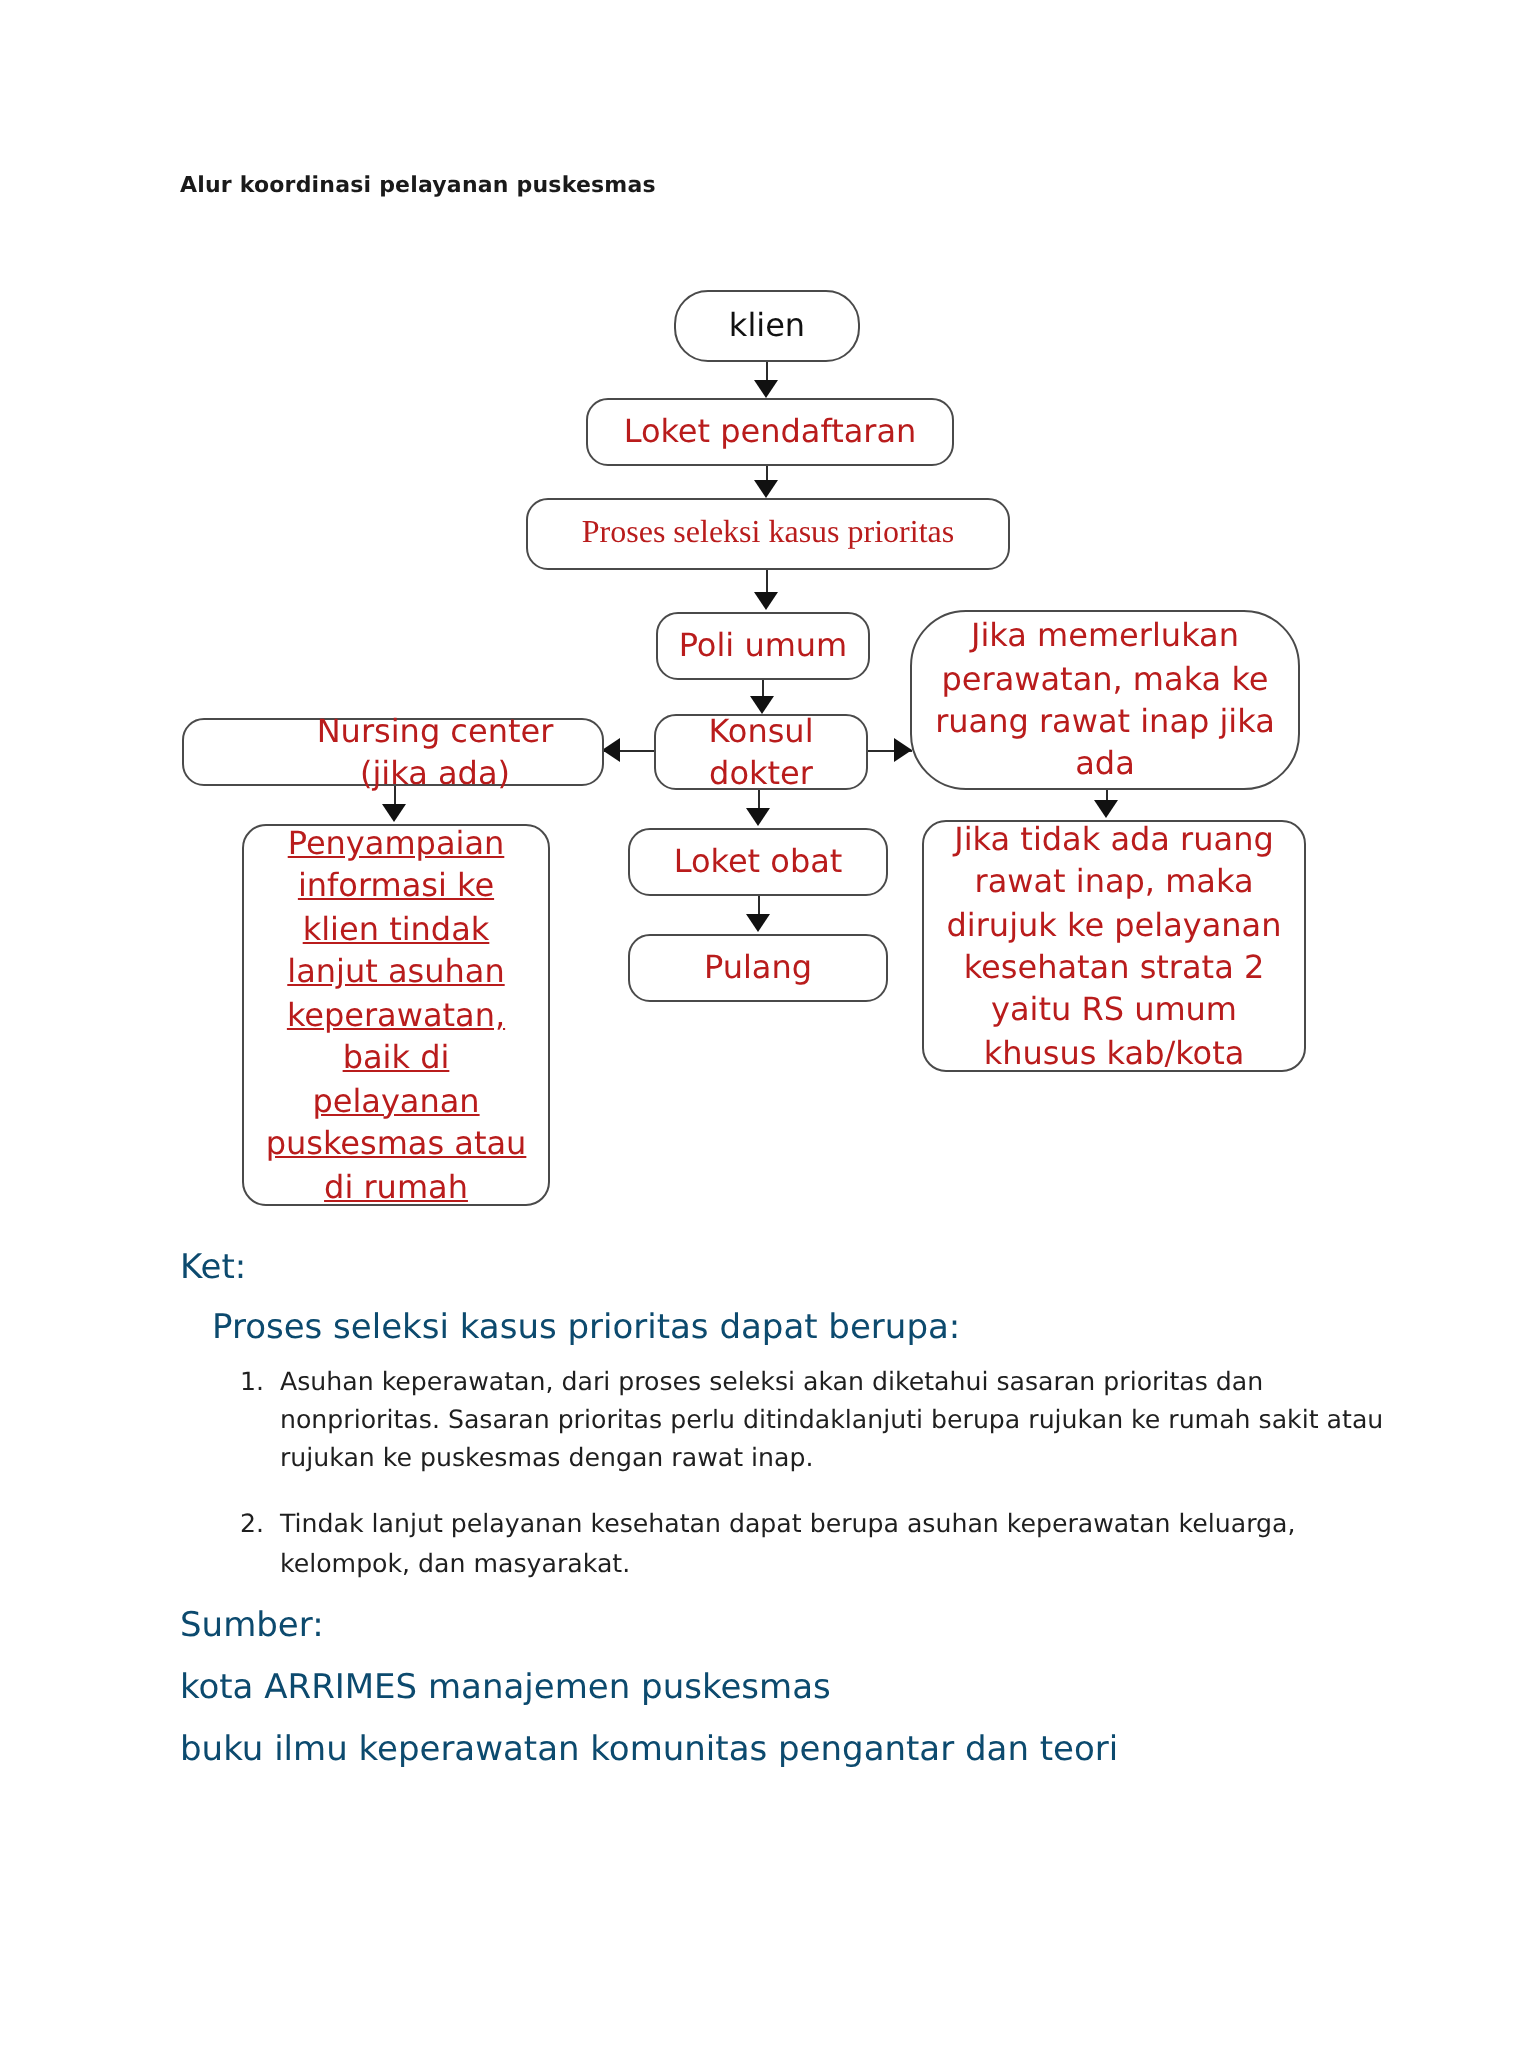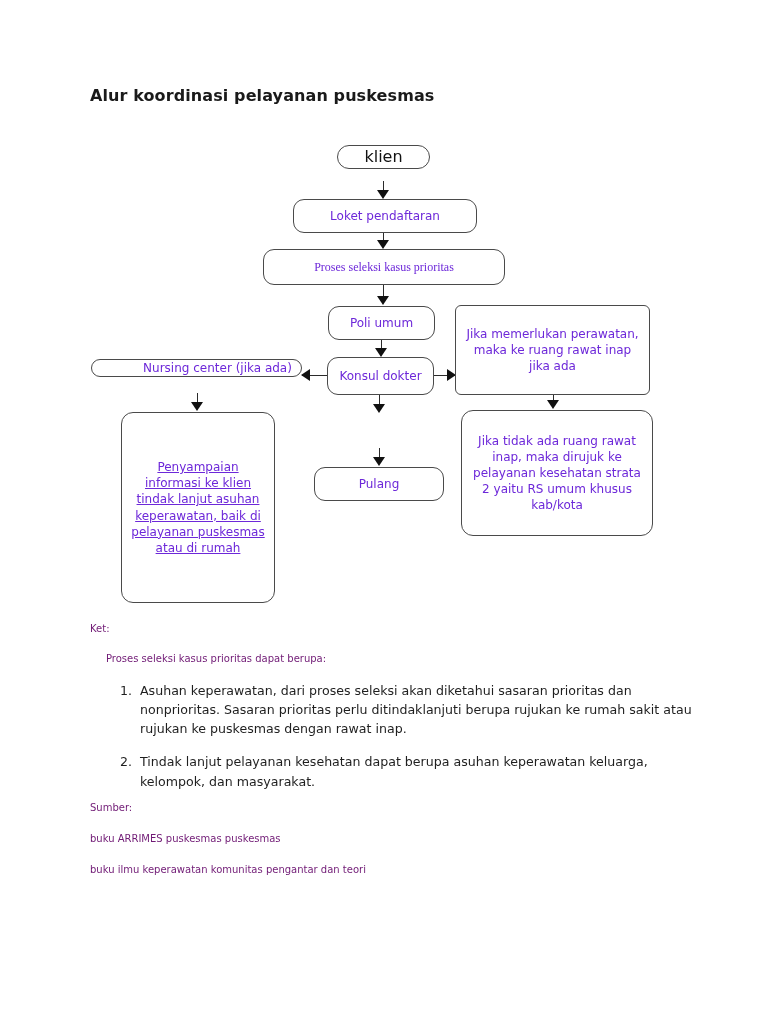--- a/index.html
+++ b/index.html
@@ -17,21 +17,21 @@
   }
   .page {
     position: absolute;
     inset: 0;
     background: #ffffff;
   }
   .title {
     position: absolute;
     left: 90px;
     top: 86px;
-    font-size: 16px;
+    font-size: 11px;
     font-weight: bold;
     letter-spacing: 0.1px;
     color: #1a1a1a;
   }
 
   
   .chart {
     position: absolute;
     left: 0;
     top: 0;
@@ -41,44 +41,44 @@
   .node {
     position: absolute;
     box-sizing: border-box;
     border: 1.2px solid #4a4a4a;
     border-radius: 11px;
     background: #ffffff;
     display: flex;
     align-items: center;
     justify-content: center;
     text-align: center;
-    font-size: 12px;
+    font-size: 16px;
     line-height: 1.34;
-    color: #6d28d9;
+    color: #b91c1c;
     padding: 2px 6px;
   }
   .node.strong {
     font-size: 16px;
     color: #111;
     border-radius: 13px;
   }
   .node.soft {
-    border-radius: 6px;
+    border-radius: 28px;
   }
   .node.tall {
     border-radius: 12px;
   }
 
   
-  #n-klien        { left: 337px; top: 145px;  width: 93px;  height: 24px; border-radius: 17px; }
+  #n-klien        { left: 337px; top: 145px;  width: 93px;  height: 36px; border-radius: 17px; }
   #n-loket-daftar { left: 293px; top: 199px;  width: 184px; height: 34px; }
   #n-proses       { left: 263px; top: 249px;  width: 242px; height: 36px; font-family: Liberation Serif, serif; }
   #n-poli         { left: 328px; top: 306px;  width: 107px; height: 34px; }
   #n-konsul       { left: 327px; top: 357px;  width: 107px; height: 38px; }
-  #n-nursing      { left: 91px;  top: 359px;  width: 211px; height: 18px; padding-left: 48px; }
+  #n-nursing      { left: 91px;  top: 359px;  width: 211px; height: 34px; padding-left: 48px; }
   #n-rawatinap    { left: 455px; top: 305px;  width: 195px; height: 90px; }
   #n-loket-obat   { left: 314px; top: 414px;  width: 130px; height: 34px; }
   #n-pulang       { left: 314px; top: 467px;  width: 130px; height: 34px; }
   #n-penyampaian  { left: 121px; top: 412px;  width: 154px; height: 191px; text-decoration: underline; }
   #n-rujuk        { left: 461px; top: 410px;  width: 192px; height: 126px; }
 
   
   .vline {
     position: absolute;
     width: 1.4px;
@@ -107,23 +107,23 @@
     position: absolute;
     width: 0; height: 0;
     border-top: 6px solid transparent;
     border-bottom: 6px solid transparent;
     border-left: 9px solid #111;
   }
 
   
   .para {
     position: absolute;
-    font-size: 10px;
+    font-size: 17px;
     line-height: 1.45;
-    color: #701a75;
+    color: #0c4a6e;
   }
   #t-ket       { left: 90px; top: 622px; }
   #t-intro     { left: 90px; top: 652px; width: 600px; margin-left: 16px; }
   #t-sumber    { left: 90px; top: 801px; }
   #t-src1      { left: 90px; top: 832px; }
   #t-src2      { left: 90px; top: 863px; }
 
   .olist {
     position: absolute;
     left: 112px;
@@ -195,20 +195,21 @@
     <div class="node" id="n-proses">Proses seleksi kasus prioritas</div>
 
     <div class="node" id="n-poli">Poli umum</div>
 
     <div class="node" id="n-konsul">Konsul dokter</div>
 
     <div class="node" id="n-nursing">Nursing center (jika ada)</div>
 
     <div class="node soft" id="n-rawatinap">Jika memerlukan perawatan, maka ke ruang rawat inap jika ada</div>
 
+    <div class="node" id="n-loket-obat">Loket obat</div>
 
     <div class="node" id="n-pulang">Pulang</div>
 
     <div class="node tall" id="n-penyampaian">Penyampaian informasi ke klien tindak lanjut asuhan keperawatan, baik di pelayanan puskesmas atau di rumah</div>
 
     <div class="node tall" id="n-rujuk">Jika tidak ada ruang rawat inap, maka dirujuk ke pelayanan kesehatan strata 2 yaitu RS umum khusus kab/kota</div>
 
   </div>
 
   <div class="para" id="t-ket">Ket:</div>
@@ -219,16 +220,16 @@
       <span class="num">1.</span>
       <span>Asuhan keperawatan, dari proses seleksi akan diketahui sasaran prioritas dan nonprioritas. Sasaran prioritas perlu ditindaklanjuti berupa rujukan ke rumah sakit atau rujukan ke puskesmas dengan rawat inap.</span>
     </li>
     <li>
       <span class="num">2.</span>
       <span>Tindak lanjut pelayanan kesehatan dapat berupa asuhan keperawatan keluarga, kelompok, dan masyarakat.</span>
     </li>
   </ol>
 
   <div class="para" id="t-sumber">Sumber:</div>
-  <div class="para" id="t-src1">buku ARRIMES puskesmas puskesmas</div>
+  <div class="para" id="t-src1">kota ARRIMES manajemen puskesmas</div>
   <div class="para" id="t-src2">buku  ilmu keperawatan komunitas pengantar dan teori</div>
 
 </div>
 
 </body></html>

